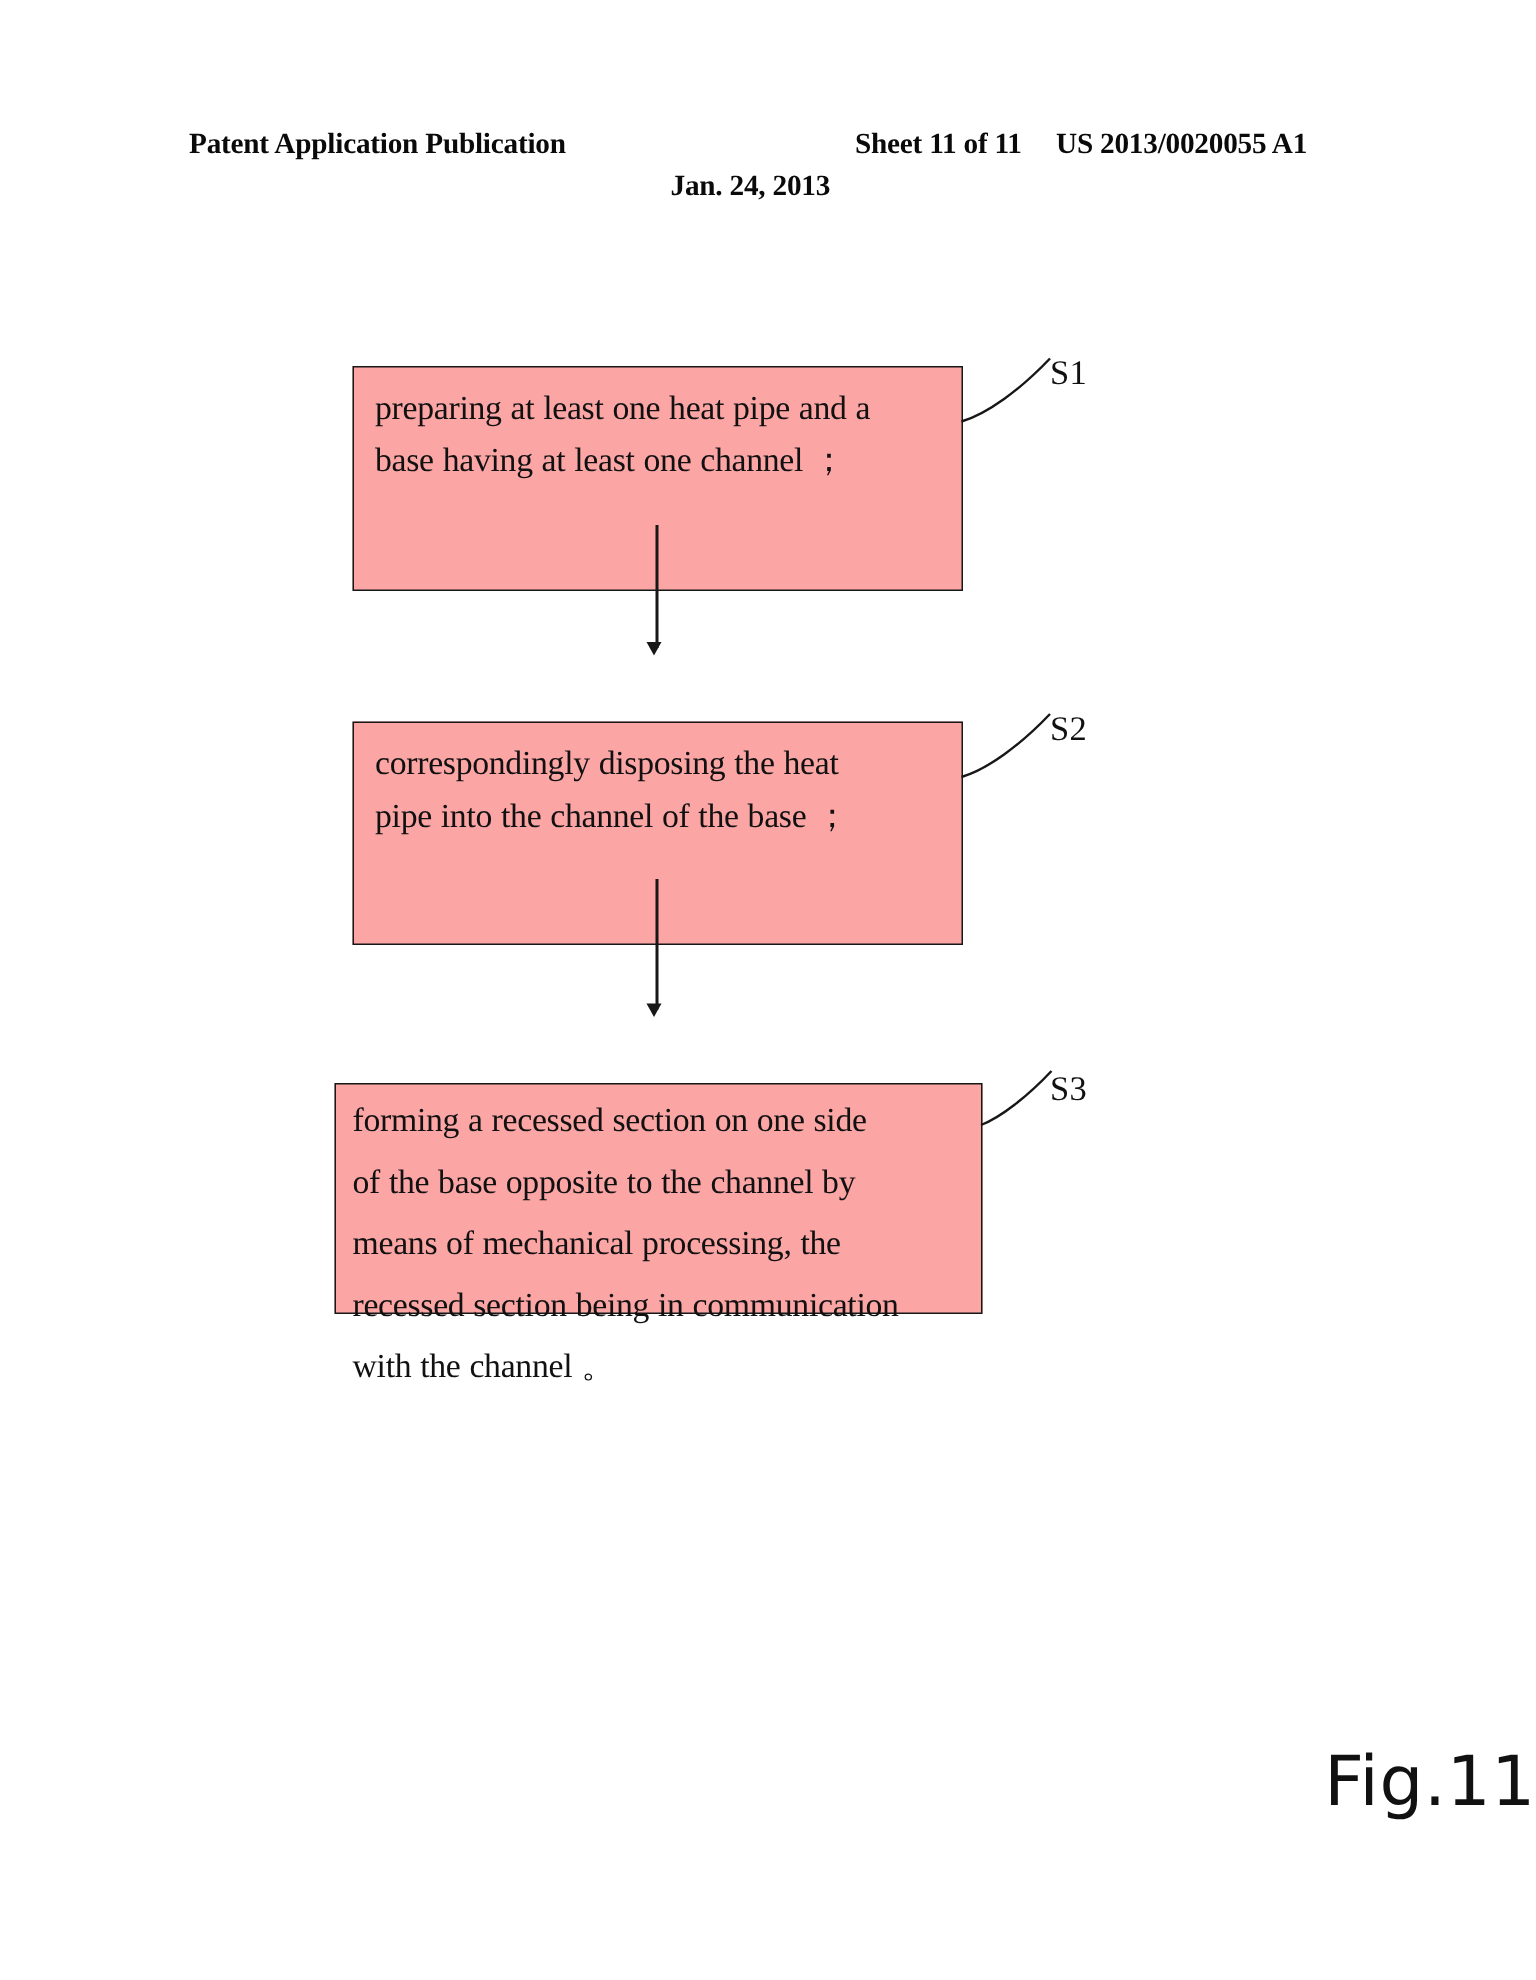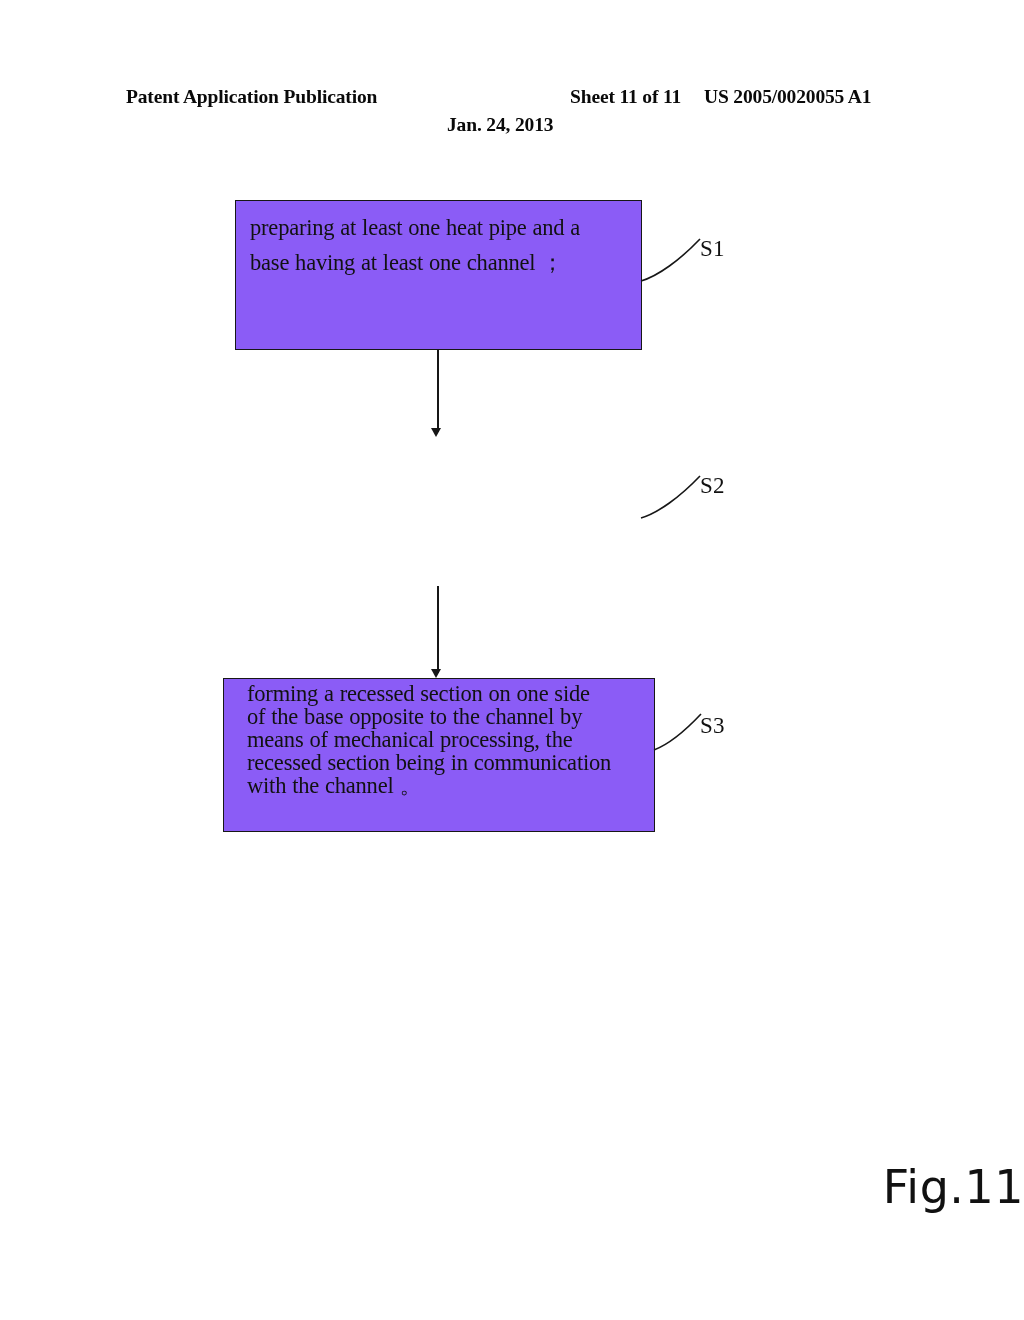--- a/index.html
+++ b/index.html
@@ -46,46 +46,47 @@
     left: 0;
     top: 0;
     width: 1024px;
     height: 1320px;
   }
 
   .flow-box {
     position: absolute;
     box-sizing: border-box;
     border: 1.3px solid #171717;
-    background: #8b5cf6;
+    background: #fca5a5;
     overflow: visible;
+    margin-top: 44px;
   }
   .flow-box .box-text {
     position: absolute;
     left: 14px;
     top: 9px;
     width: 430px;
     font-size: 22.5px;
     line-height: 35px;
     letter-spacing: -0.2px;
     color: #111111;
     white-space: pre-line;
     word-spacing: 0.5px;
   }
 
   
   #box-s1 { left: 235px; top: 200px; width: 407px; height: 150px; }
   #box-s2 { left: 235px; top: 437px; width: 407px; height: 149px; }
   #box-s3 { left: 223px; top: 678px; width: 432px; height: 154px; }
 
   #box-s3 .box-text {
-    left: 23px;
+    left: 11px;
     top: 3px;
     width: 450px;
-    line-height: 23px;
+    line-height: 41px;
     font-size: 22.5px;
   }
 
   
   .connector {
     position: absolute;
     width: 1.6px;
     background: #171717;
     left: 437px;
   }
@@ -137,33 +138,37 @@
     color: #111111;
   }
 </style>
 </head>
 <body>
 
 <div id="page-header">
   <div class="hdr-text" id="hdr-pub">Patent Application Publication</div>
   <div class="hdr-text" id="hdr-date">Jan. 24, 2013</div>
   <div class="hdr-text" id="hdr-sheet">Sheet 11 of 11</div>
-  <div class="hdr-text" id="hdr-num">US 2005/0020055 A1</div>
+  <div class="hdr-text" id="hdr-num">US 2013/0020055 A1</div>
 </div>
 
 <div id="flowchart">
 
   <div class="flow-box" id="box-s1">
     <div class="box-text">preparing at least one heat pipe and a
 base having at least one channel ；</div>
   </div>
 
   <div class="connector" id="conn-1-2"></div>
   <div class="arrow-head" id="arrow-1-2"></div>
 
+  <div class="flow-box" id="box-s2">
+    <div class="box-text">correspondingly disposing the heat
+pipe into the channel of the base ；</div>
+  </div>
 
   <div class="connector" id="conn-2-3"></div>
   <div class="arrow-head" id="arrow-2-3"></div>
 
   <div class="flow-box" id="box-s3">
     <div class="box-text">forming a recessed section on one side
 of the base opposite to the channel by
 means of mechanical processing, the
 recessed section being in communication
 with the channel 。</div>

